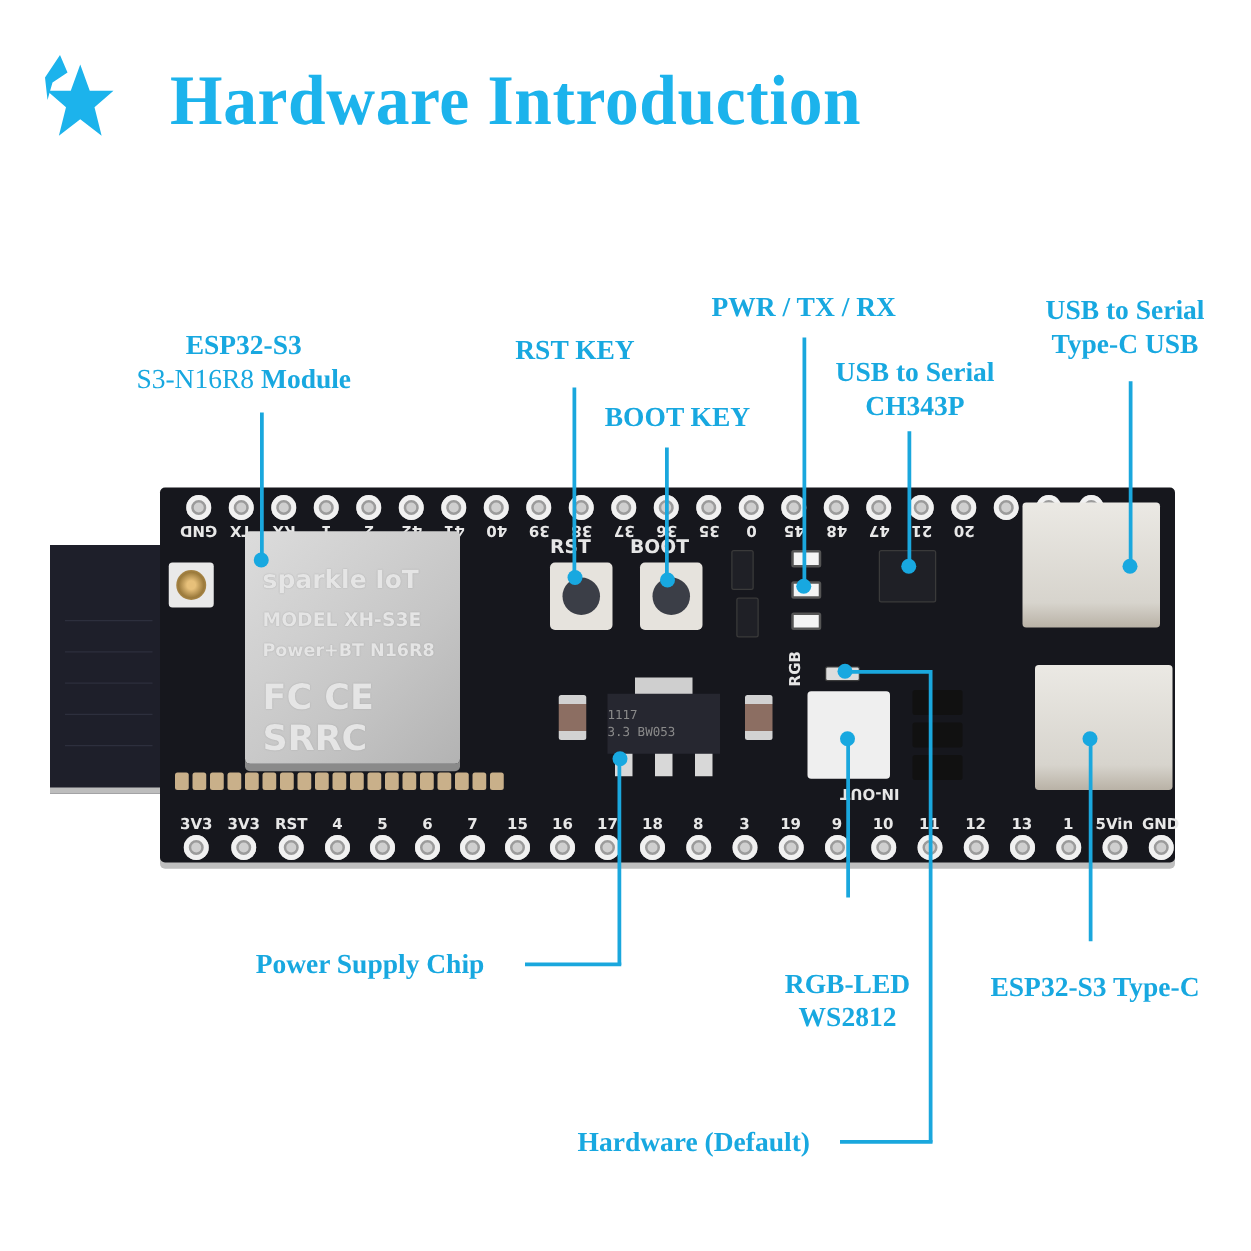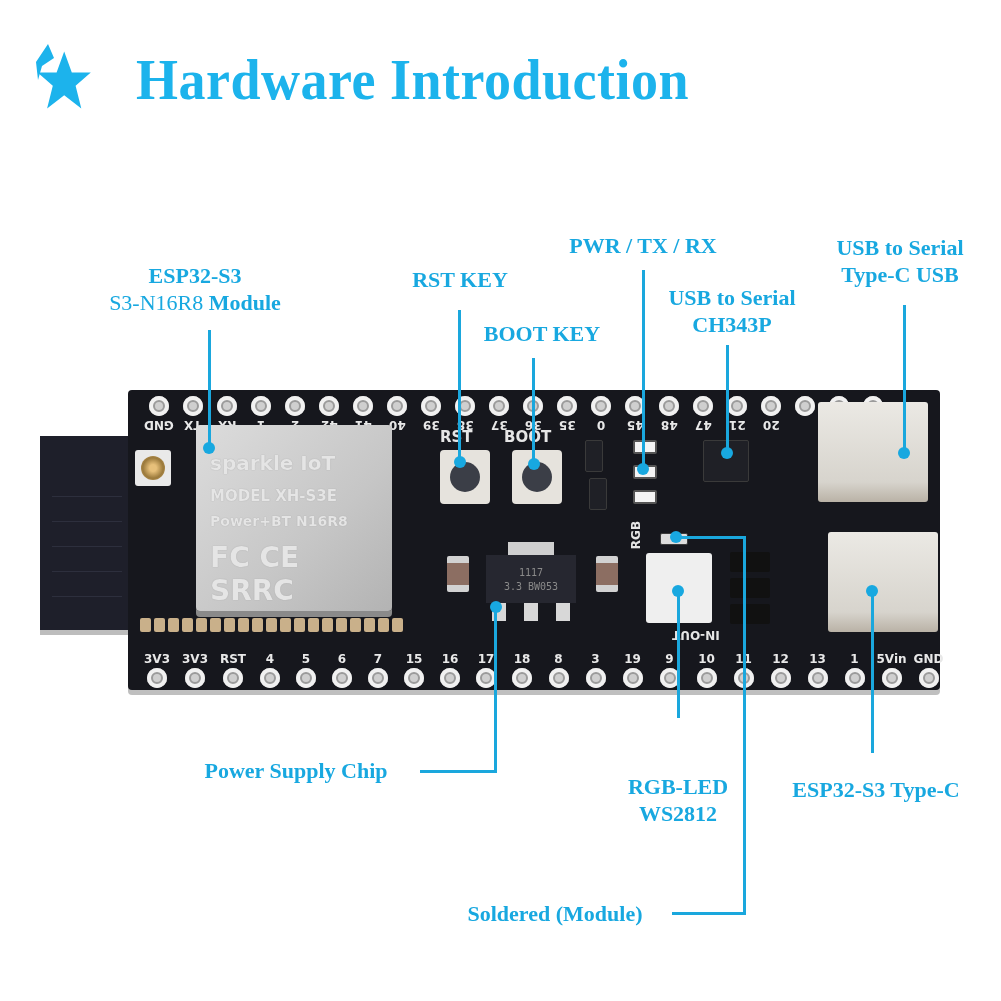--- a/index.html
+++ b/index.html
@@ -14,34 +14,34 @@
   .dot{position:absolute;width:12px;height:12px;border-radius:50%;background:#18a8e0;}
   
   .board{position:absolute;left:128px;top:390px;width:812px;height:300px;background:#16171d;border-radius:4px;box-shadow:0 5px 0 #bfbfbf;}
   .antenna{position:absolute;left:40px;top:436px;width:110px;height:194px;background:#1e1f2a;border-bottom:5px solid #bdbdbd;}
   .antenna .trace{position:absolute;left:12px;height:1px;background:#2d2f3d;width:70px;}
   .pinrow{position:absolute;display:flex;}
   .pin{width:34px;display:flex;flex-direction:column;align-items:center;}
   .hole{width:20px;height:20px;border-radius:50%;background:#cfcfcf;box-shadow:inset 0 0 0 4px #f1f1f1,inset 0 0 0 6px #9b9b9b;}
   .pinlabel{color:#e8e8e8;font-family:"DejaVu Sans","Liberation Sans",sans-serif;font-size:12px;font-weight:bold;height:18px;line-height:18px;}
   .top .pinlabel{transform:rotate(180deg);}
-  .module{position:absolute;left:196px;top:425px;width:196px;height:186px;background:linear-gradient(135deg,#dcdcdc,#c6c6c6 60%,#b3b3b3);border-radius:4px;box-shadow:0 6px 0 #8a8a8a;}
+  .module{position:absolute;left:196px;top:425px;width:172px;height:186px;background:linear-gradient(135deg,#dcdcdc,#c6c6c6 60%,#b3b3b3);border-radius:4px;box-shadow:0 6px 0 #8a8a8a;}
   .module .mtxt{position:absolute;left:14px;color:#e5e5e5;font-family:"DejaVu Sans",sans-serif;font-weight:bold;text-shadow:0 0 1px #999;}
   .ufl{position:absolute;left:135px;top:450px;width:36px;height:36px;background:#e9e9e9;border-radius:3px;}
   .ufl::after{content:"";position:absolute;left:6px;top:6px;width:24px;height:24px;border-radius:50%;background:radial-gradient(circle,#e7c07a 20%,#9b7a3c 60%,#c9a463 100%);}
   .castle{position:absolute;left:140px;top:618px;display:flex;gap:3px;}
   .castle span{width:11px;height:14px;background:#c9b08a;border-radius:2px;}
   .btn{position:absolute;width:50px;height:54px;background:#e6e3dd;border-radius:4px;}
   .btn .cap{position:absolute;left:10px;top:12px;width:30px;height:30px;border-radius:50%;background:#3b3e47;}
   .silk{position:absolute;color:#e6e6e6;font-family:"DejaVu Sans",sans-serif;font-size:15px;font-weight:bold;}
   .chip{position:absolute;background:#1f2026;border:1px solid #3a3a3a;border-radius:2px;}
   .ldo{position:absolute;left:486px;top:555px;width:90px;height:48px;background:#262730;}
   .ldo-tab{position:absolute;left:508px;top:542px;width:46px;height:14px;background:#cfcfcf;}
   .ldo-leg{position:absolute;top:603px;width:14px;height:18px;background:#d8d8d8;}
-  .ldo .ltxt{color:#8a8a8a;font-family:"DejaVu Sans Mono",monospace;font-size:10px;text-align:center;line-height:12px;padding-top:12px;}
+  .ldo .ltxt{color:#8a8a8a;font-family:"DejaVu Sans Mono",monospace;font-size:10px;line-height:12px;padding-top:12px;}
   .cap-smd{position:absolute;width:22px;height:36px;background:linear-gradient(#d2d2d2 20%,#8c6e62 20%,#8c6e62 80%,#d2d2d2 80%);border-radius:2px;}
   .rgbled{position:absolute;left:646px;top:553px;width:66px;height:70px;background:#efefef;border-radius:3px;}
   .usbc{position:absolute;width:110px;height:100px;background:linear-gradient(#ebe9e4,#d7d4cd 80%,#b9b2a6);border-radius:3px;}
   .led{position:absolute;width:20px;height:10px;background:#f4f4f4;border:2px solid #555;border-radius:2px;}
   .diode{position:absolute;width:40px;height:20px;background:#111;border-radius:2px;}
   .star{position:absolute;left:34px;top:44px;}
 </style>
 </head>
 <body>
 
@@ -69,21 +69,21 @@
   <div>Type-C USB</div>
 </div>
 <div class="lbl" style="left:186px;top:757px;width:220px;">Power Supply Chip</div>
 <div class="lbl" style="left:598px;top:758px;width:160px;margin-top:15px;">
   <div>RGB-LED</div>
   <div>WS2812</div>
 </div>
 <div class="lbl" style="left:766px;top:776px;width:220px;">
   <div>ESP32-S3 Type-C</div>
 </div>
-<div class="lbl" style="left:440px;top:900px;width:230px;">Soldered (Module)</div>
+<div class="lbl" style="left:440px;top:900px;width:230px;">Hardware (Default)</div>
 
 <div class="antenna">
   <div class="trace" style="top:60px;"></div>
   <div class="trace" style="top:85px;"></div>
   <div class="trace" style="top:110px;"></div>
   <div class="trace" style="top:135px;"></div>
   <div class="trace" style="top:160px;"></div>
 </div>
 
 <div class="board"></div>

